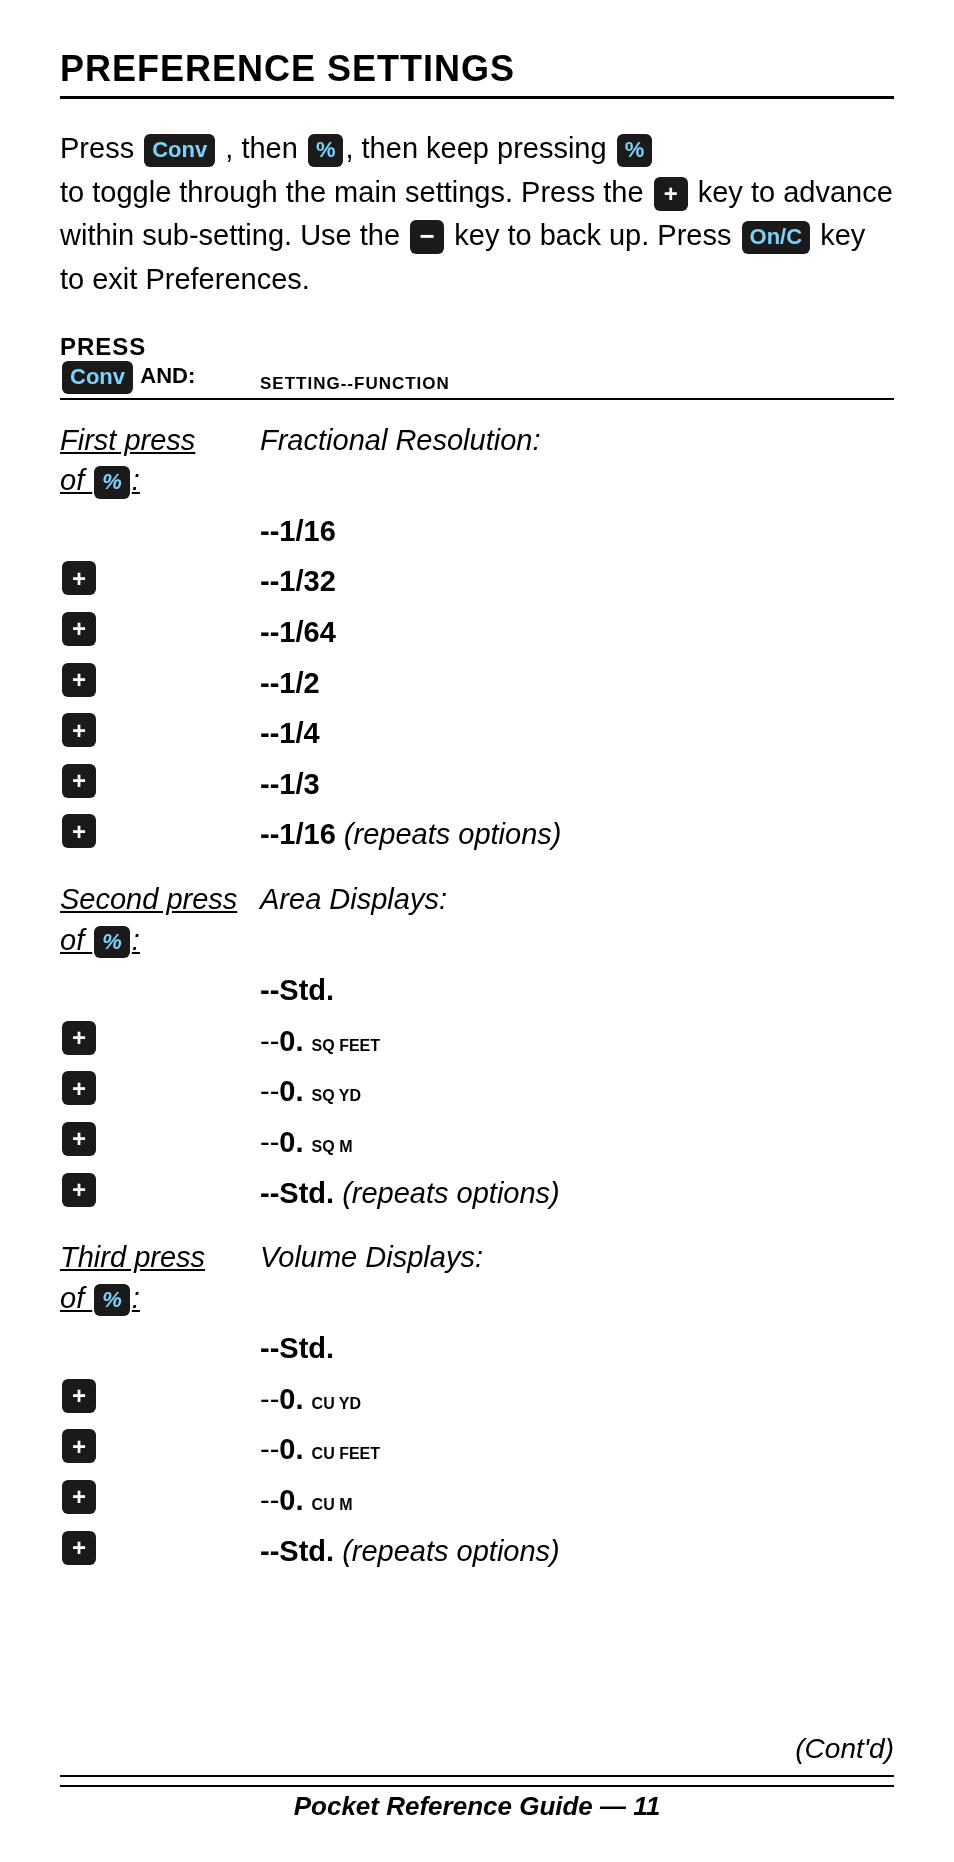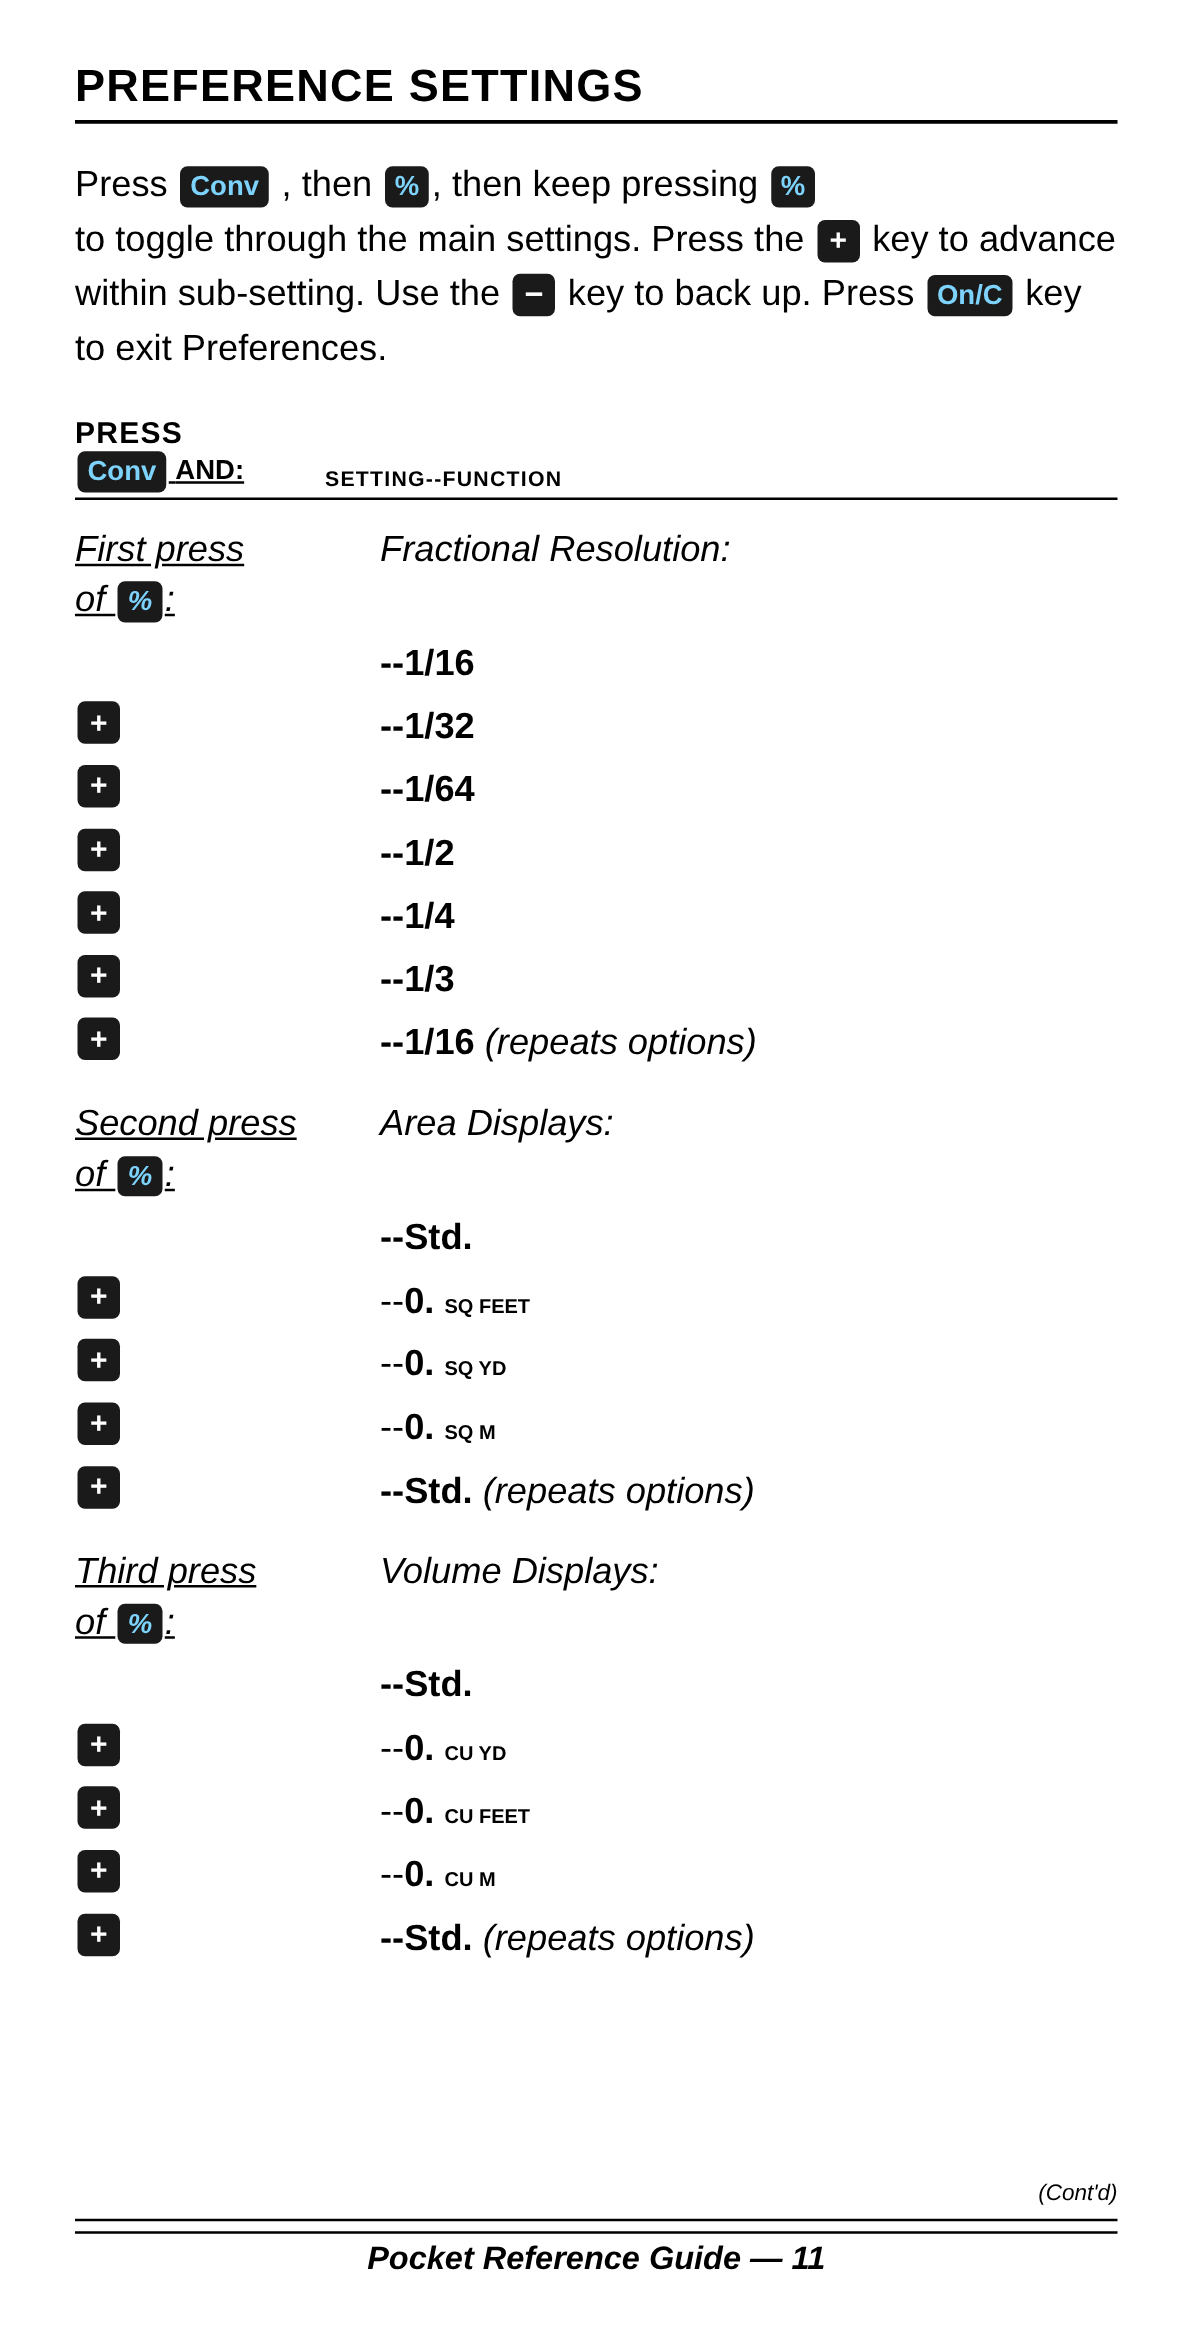--- a/index.html
+++ b/index.html
@@ -103,21 +103,20 @@
 
     .header-press-label {
       font-size: 24px;
       font-weight: bold;
       letter-spacing: 1px;
     }
 
     .header-conv-label {
       font-size: 22px;
       font-weight: bold;
-      text-decoration: underline;
     }
 
     .header-setting-label {
       font-size: 17px;
       font-weight: bold;
       letter-spacing: 1px;
     }
 
     .table-divider {
       border: none;
@@ -150,42 +149,41 @@
 
     .italic-label {
       font-style: italic;
       font-size: 29px;
       line-height: 1.4;
     }
 
     .setting-text {
       font-size: 29px;
       line-height: 1.4;
-      margin-left: 44px;
     }
 
     .setting-text strong {
       font-weight: bold;
     }
 
     .setting-text em {
       font-style: italic;
     }
 
     .section-label-row {
       display: flex;
       align-items: flex-start;
       padding: 8px 0 0 0;
     }
 
     
     .footer {
       text-align: right;
       font-style: italic;
-      font-size: 18px;
+      font-size: 28px;
       margin-top: 20px;
       margin-bottom: 10px;
     }
 
     .page-number-bar {
       text-align: center;
       font-style: italic;
       font-size: 26px;
       font-weight: bold;
       border-top: 2px solid #000;

